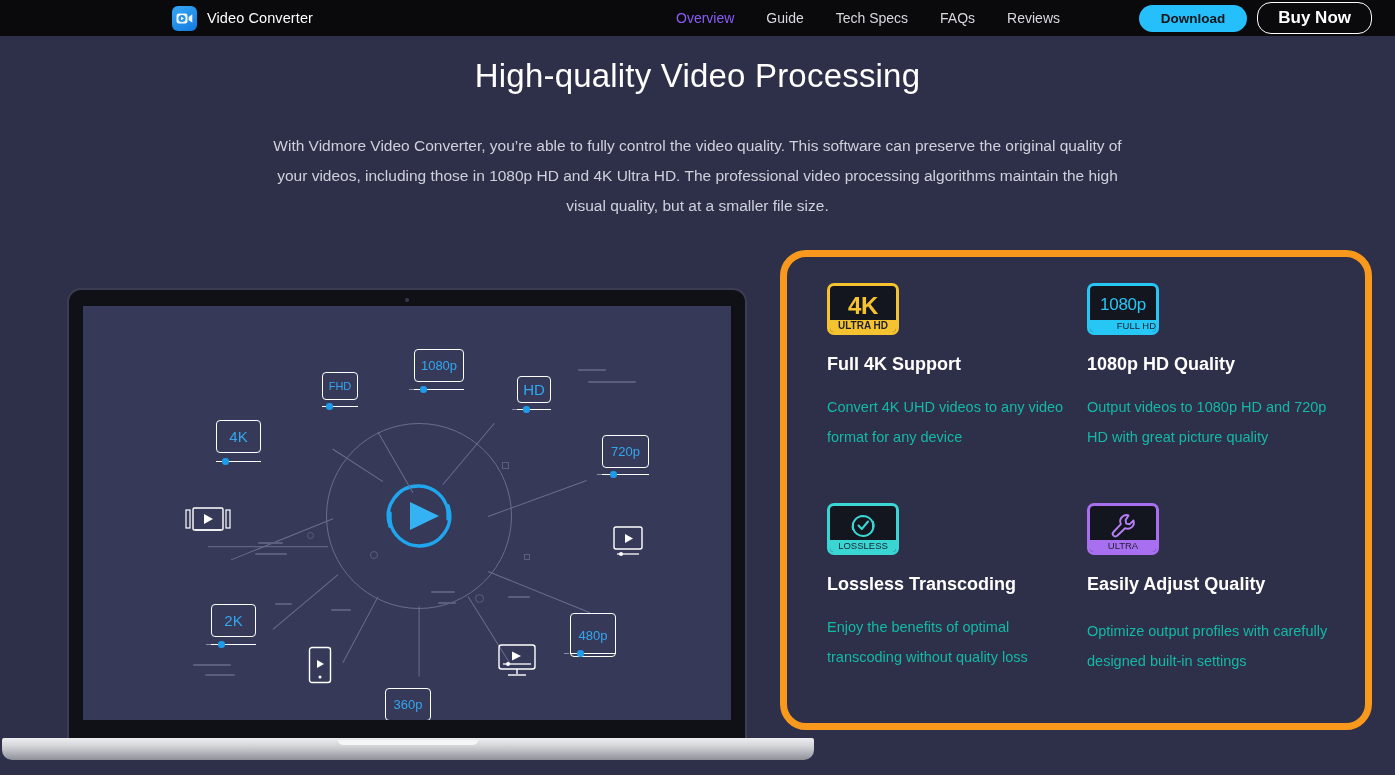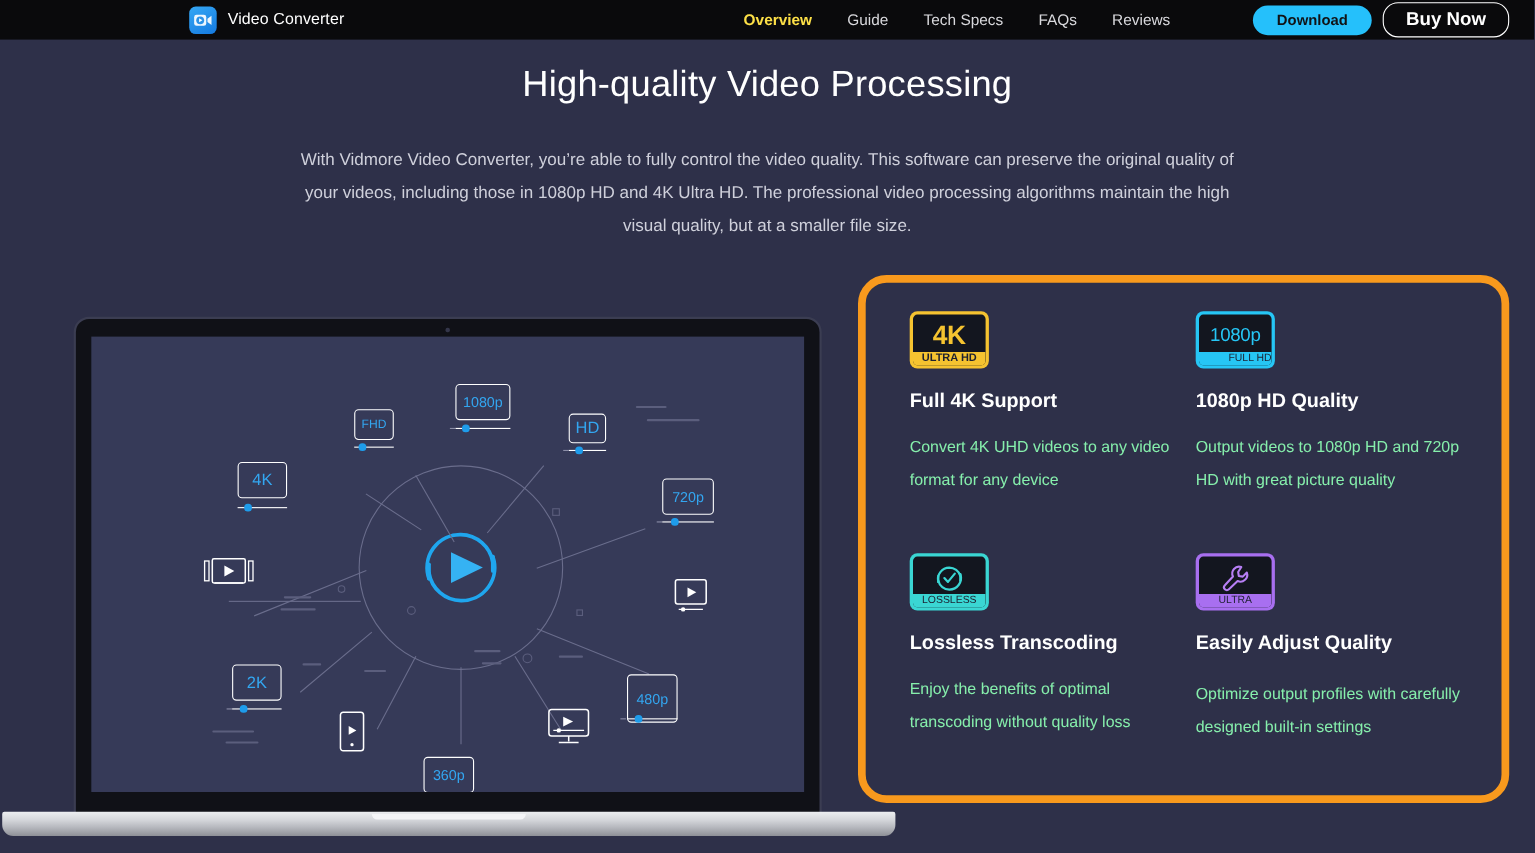--- a/index.html
+++ b/index.html
@@ -42,21 +42,21 @@
     white-space: nowrap;
   }
   .nav-links {
     position: absolute; left: 660px; top: 0; height: 36px;
     display: flex; align-items: center;
   }
   .nav-link {
     color: #d9d9dd; font-size: 14px; padding: 0 16px;
     white-space: nowrap; cursor: pointer;
   }
-  .nav-link.active { color: #fde047; font-weight: bold; text-align: right; }
+  .nav-link.active { color: #8b5cf6; font-weight: normal; text-align: right; }
   .nav-actions {
     position: absolute; right: 23px; top: 0; height: 36px;
     display: flex; align-items: center; gap: 10px;
   }
   .btn-download {
     background: #25c0fb; color: #111316;
     font-size: 13.5px; font-weight: bold;
     border-radius: 14px; padding: 6px 22px;
     border: none; cursor: pointer; white-space: nowrap;
   }
@@ -184,21 +184,21 @@
     position: absolute; left: 0; bottom: 0; width: 100%;
     text-align: center; font-size: 10px; line-height: 12px;
     font-weight: bold; color: #1d2030;
   }
   .badge-sub.thin { font-weight: normal; font-size: 9.5px; }
   .feat-title {
     color: #ffffff; font-size: 18px; font-weight: bold;
     margin: 0 0 17px 0; white-space: nowrap;
   }
   .feat-desc {
-    color: #86efac; font-size: 14.5px; line-height: 30px; margin: 0;
+    color: #14b8a6; font-size: 14.5px; line-height: 30px; margin: 0;
     max-width: 250px;
   }
 </style>
 </head>
 <body>
 
 <div id="page">
 
   <div class="navbar">
 

